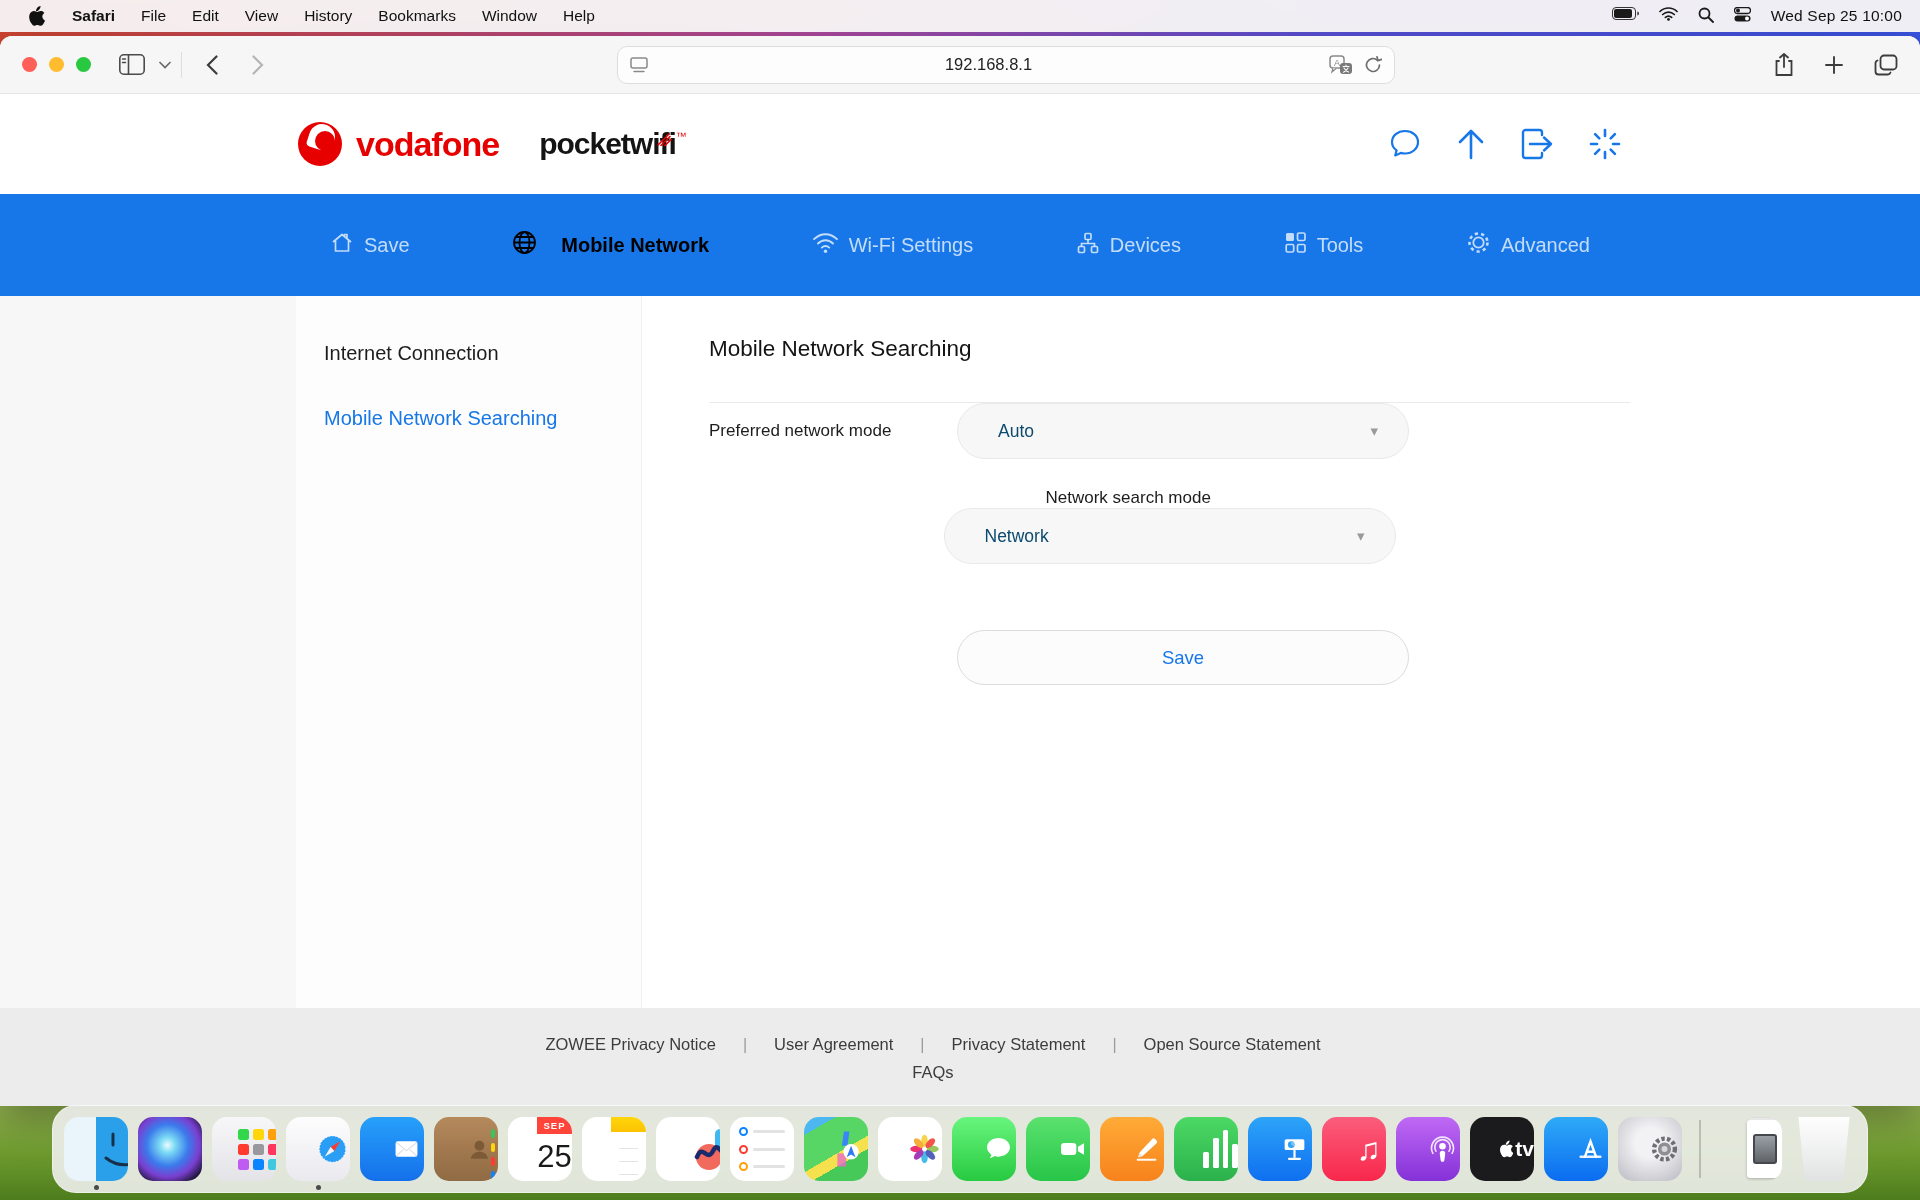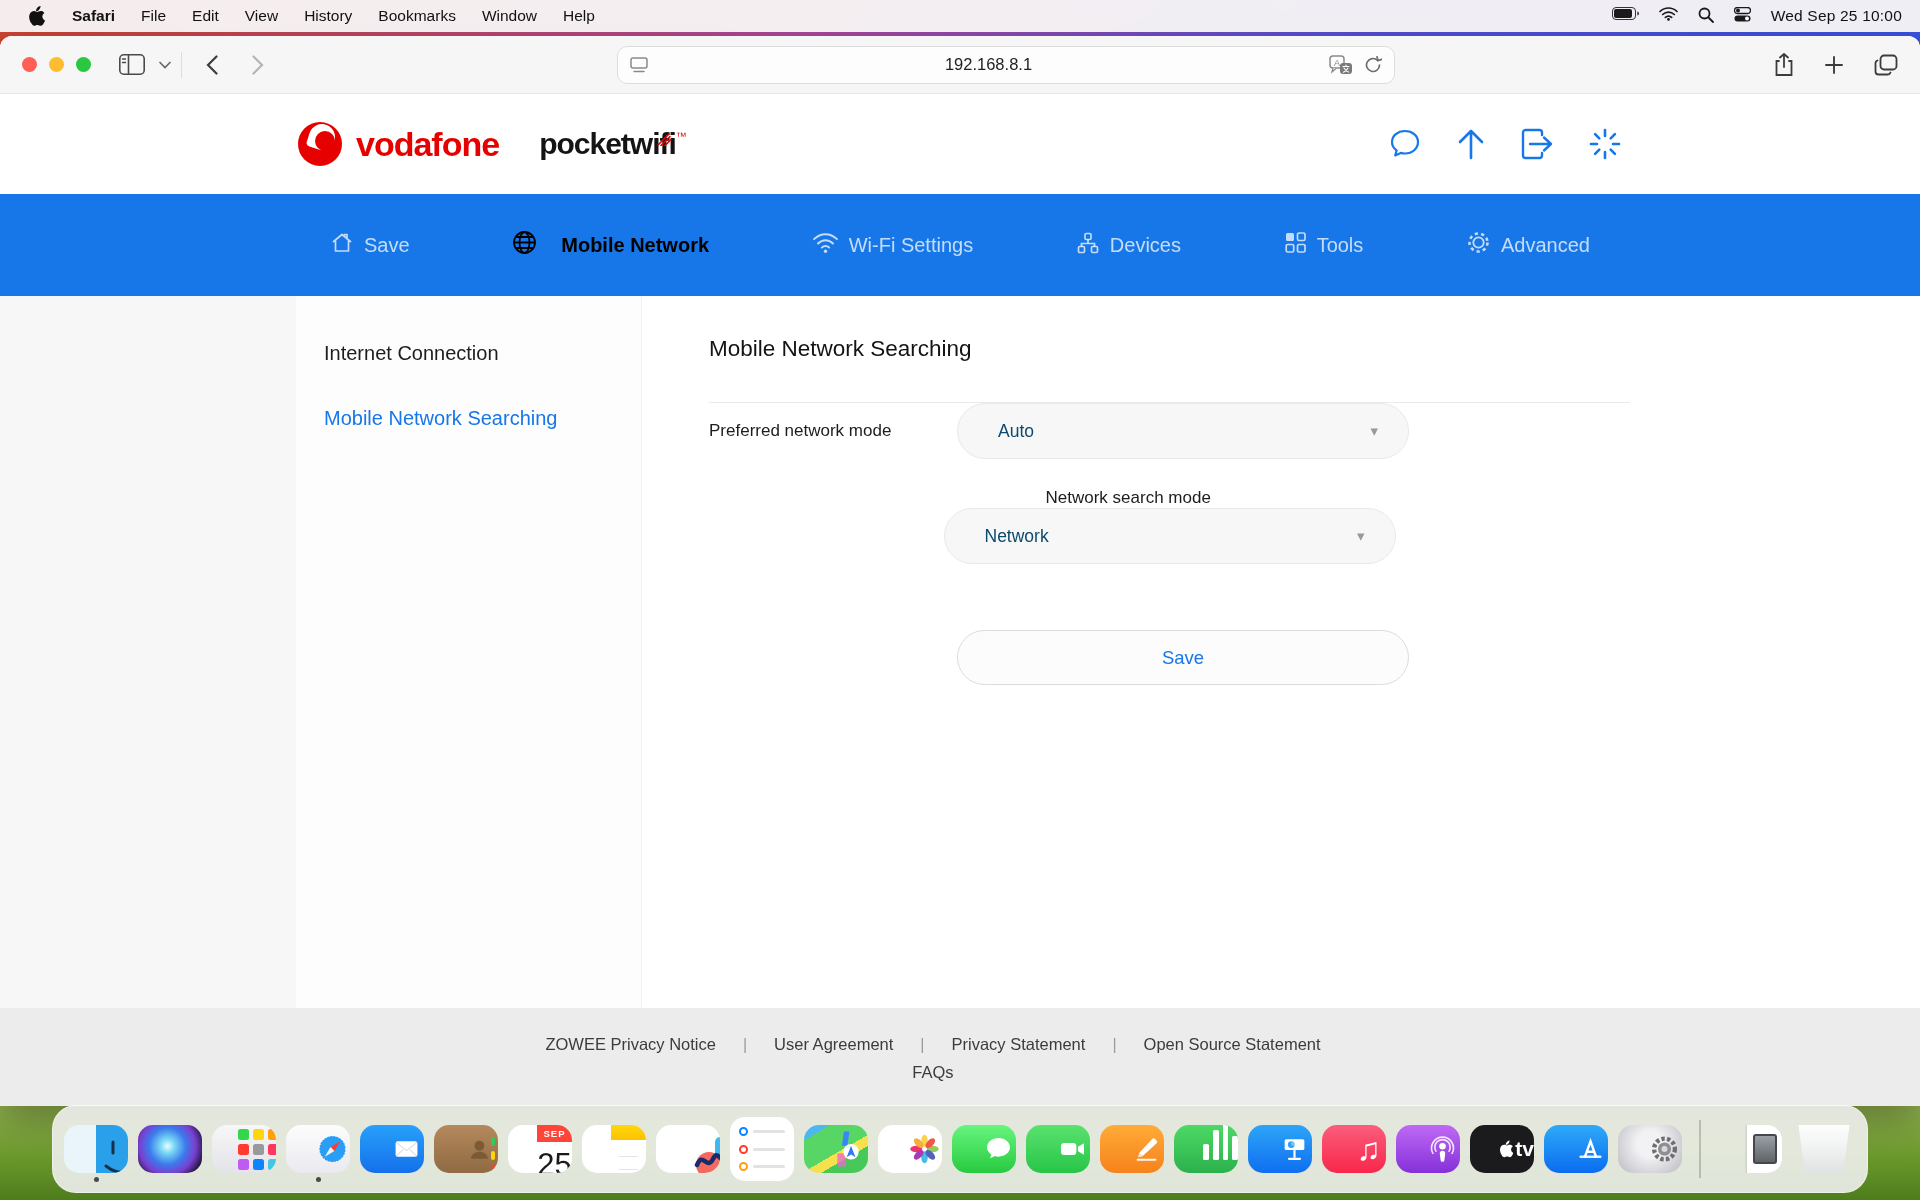--- a/index.html
+++ b/index.html
@@ -82,21 +82,21 @@
   .flinks { display:flex; justify-content:center; align-items:center; gap:0; transform:translateX(-27px); }
   .flink { font-size:16.5px; color:#3c3c3c; padding:0 27px; cursor:pointer; }
   .fsep { color:#9a9a9a; font-size:16px; }
   .faq { text-align:center; margin-top:9px; transform:translateX(-27px); font-size:16.5px; color:#3c3c3c; cursor:pointer; }
 
   
   .dock { position:absolute; bottom:7px; left:50%; transform:translateX(-50%); height:88px;
     background:rgba(242,242,242,.88); border:1px solid rgba(255,255,255,.45); border-radius:24px;
     display:flex; align-items:center; padding:0 10px; gap:8px; z-index:60; }
   .ditem { width:66px; display:flex; flex-direction:column; align-items:center; position:relative; cursor:pointer; }
-  .dk { width:64px; height:48px; border-radius:15px; position:relative; overflow:hidden; flex:none;padding-left:29px; }
+  .dk { width:64px; height:64px; border-radius:15px; position:relative; overflow:hidden; flex:none;padding-left:29px; }
   .rundot { width:5px; height:5px; border-radius:50%; background:#4a4a4a; position:absolute; bottom:-9px; }
   .dock-div { width:2px; height:58px; background:rgba(0,0,0,.18); margin:0 8px; flex:none; }
 
   .dk-finder { background:linear-gradient(90deg,#e9f4fb 0 50%,#2ba0ea 50% 100%); }
   .dk-siri { background:radial-gradient(circle at 46% 44%, #eafcff 0%, #79d9f4 16%, #3b7aec 42%, #7a3fd0 64%, #17122c 88%); }
   .dk-launchpad { background:linear-gradient(#f7f7f9,#e3e3e8); display:flex; align-items:center; justify-content:center; }
   .lp-grid { display:grid; grid-template-columns:repeat(3,11px); grid-template-rows:repeat(3,11px); gap:4px; }
   .lp-grid span { border-radius:2.5px; }
   .dk-safari { background:linear-gradient(#fdfdfd,#e9e9ef); display:flex; align-items:center; justify-content:center; }
   .dk-mail { background:linear-gradient(#27a0fb,#1470ea); display:flex; align-items:center; justify-content:center; }

